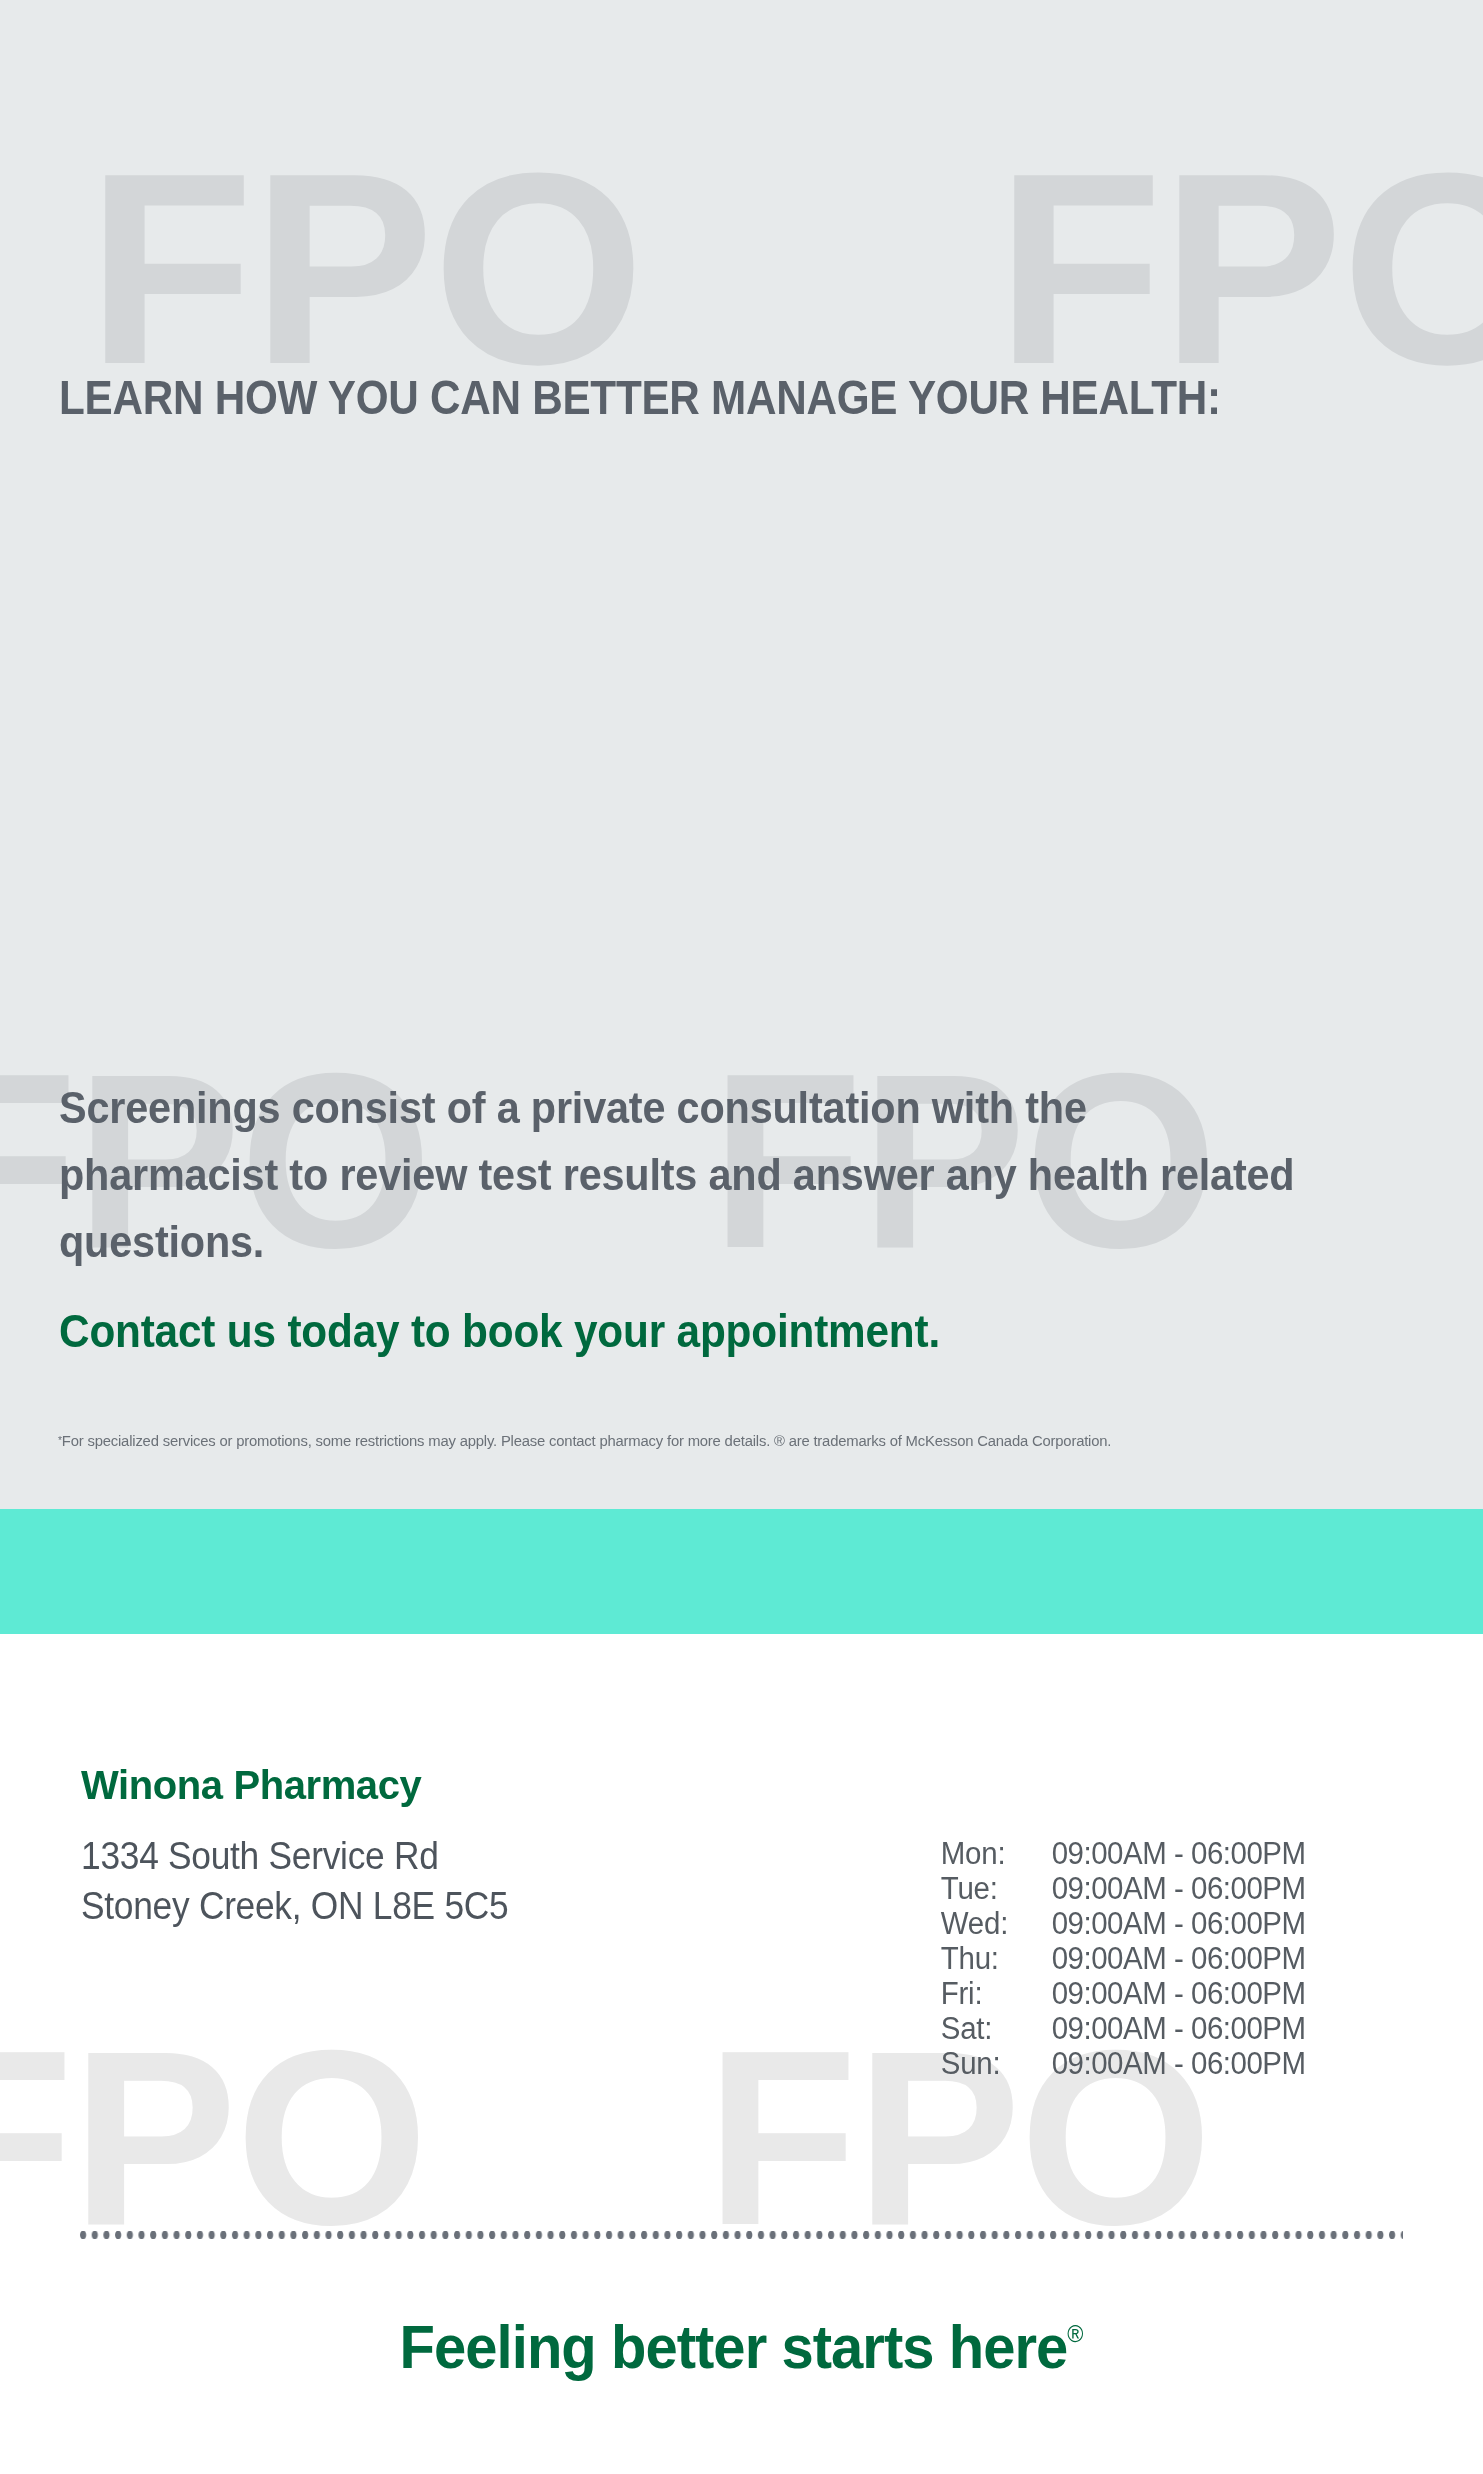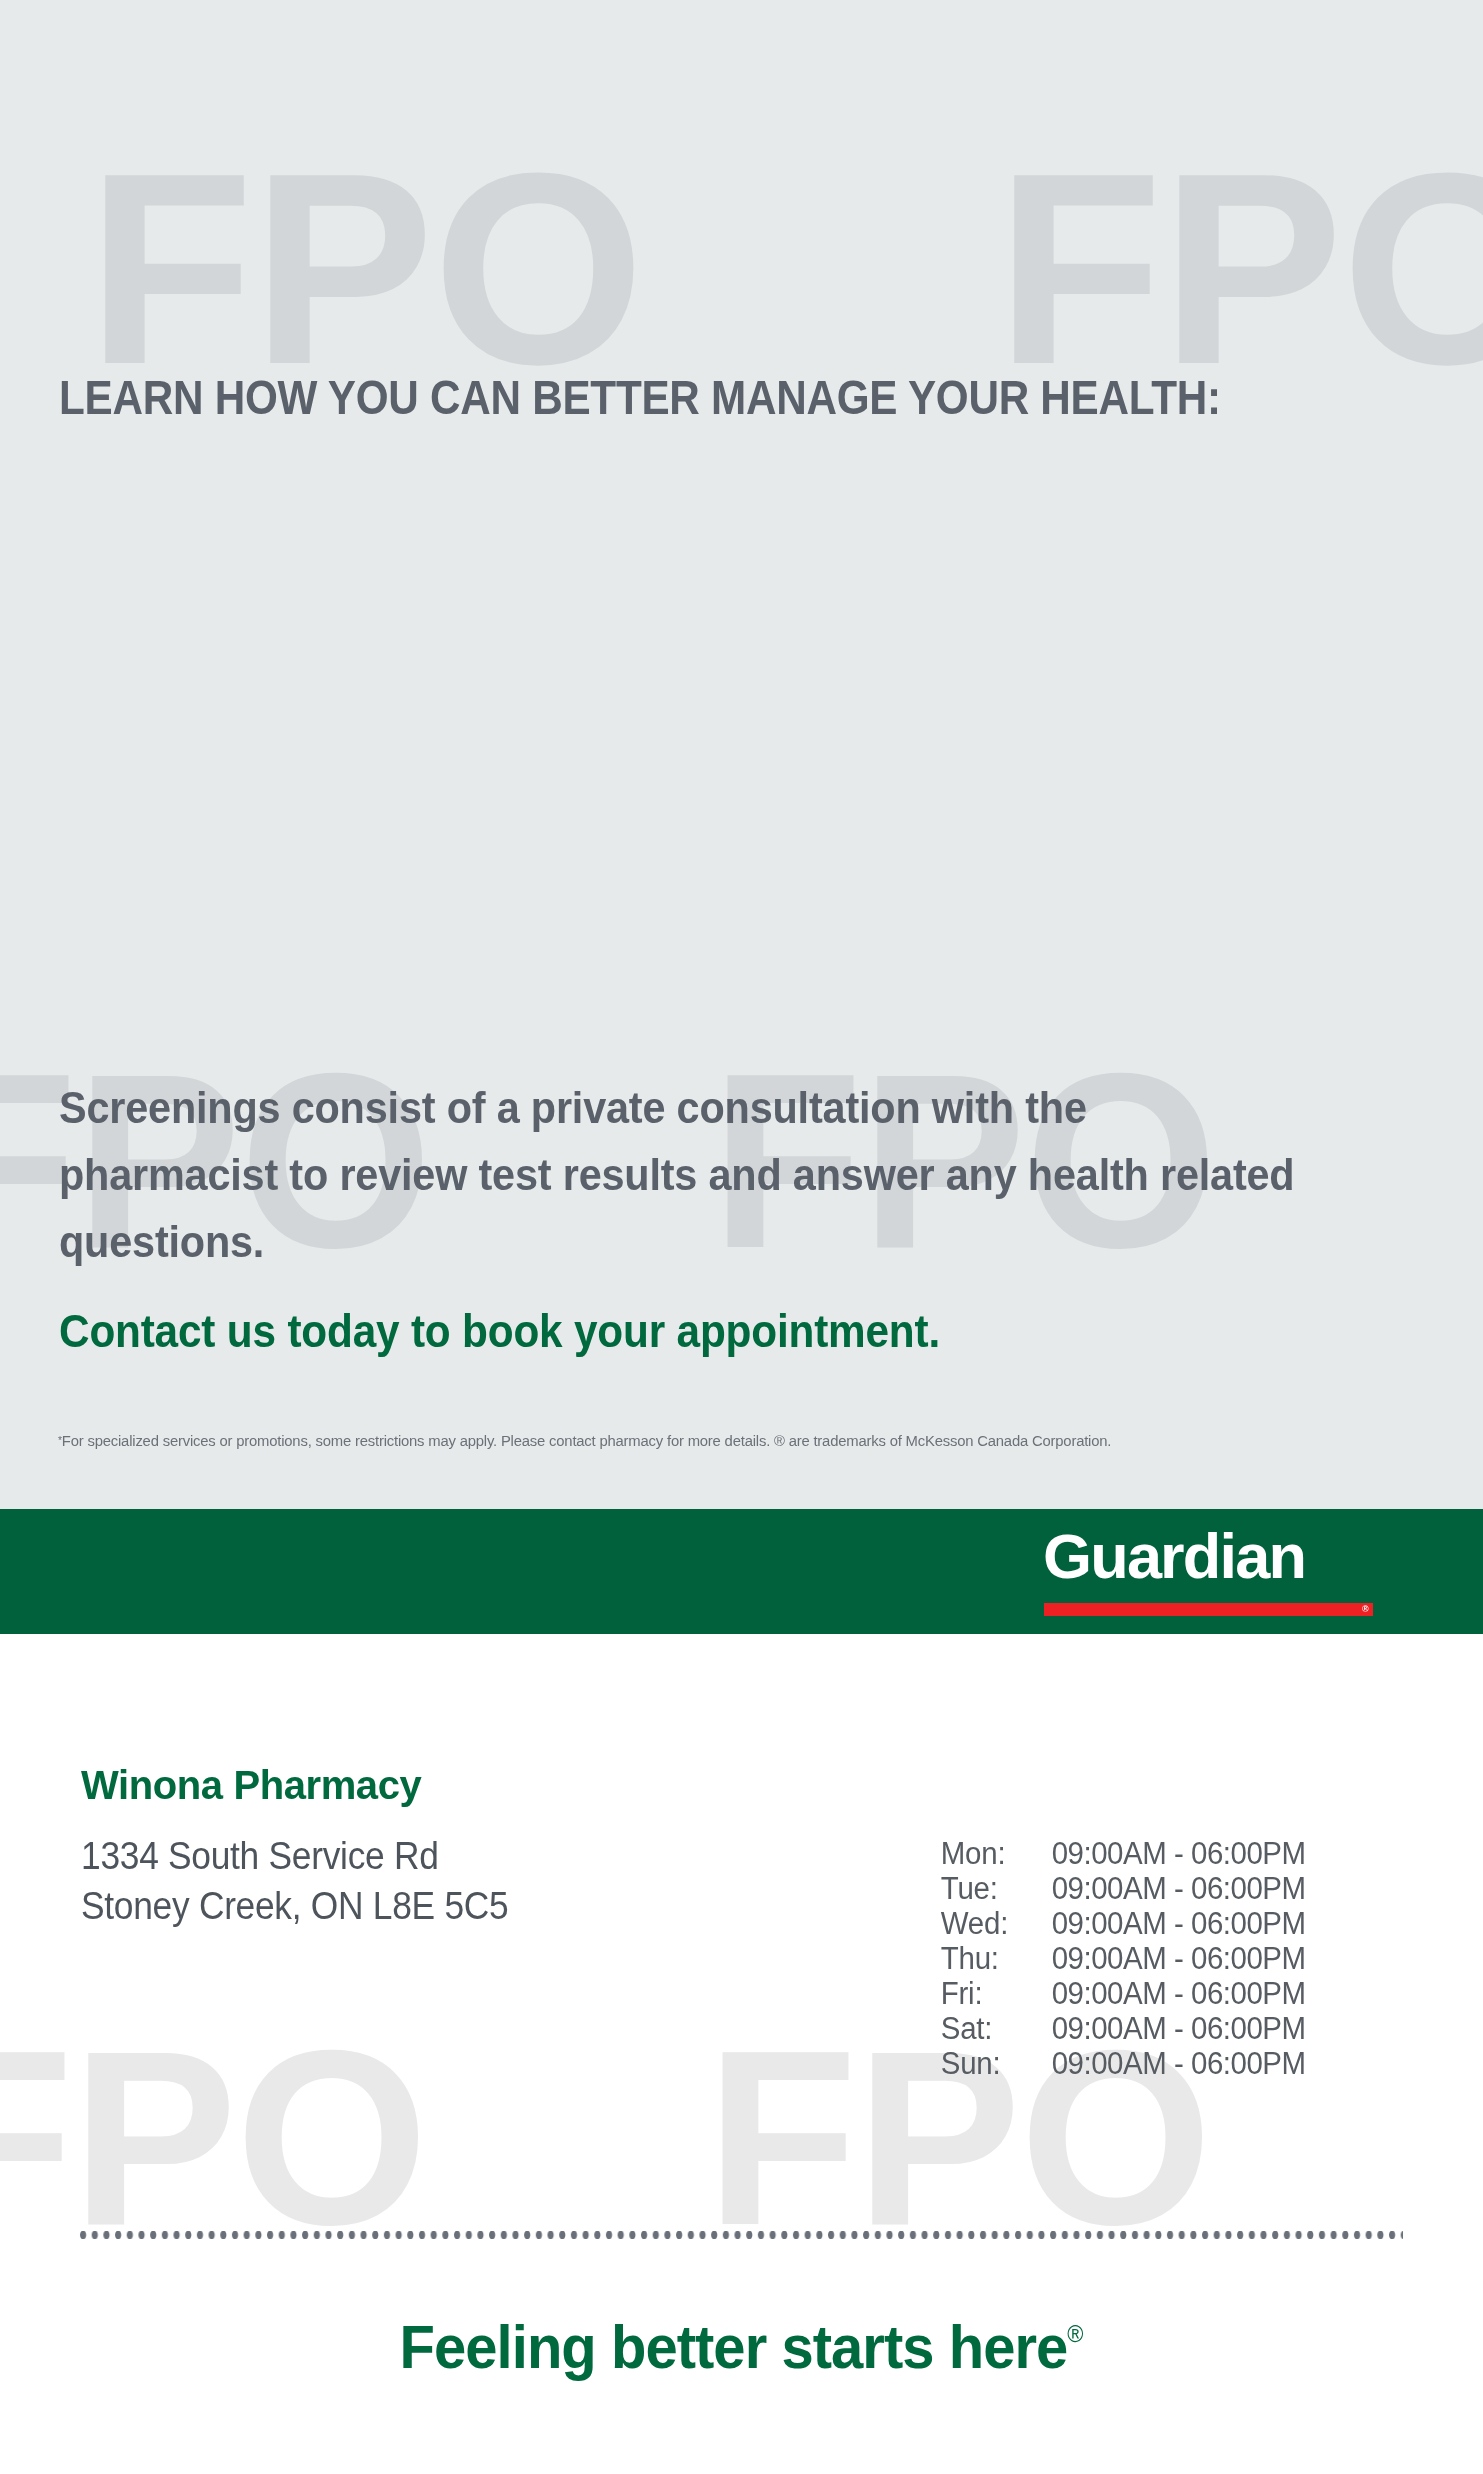--- a/index.html
+++ b/index.html
@@ -285,28 +285,20 @@
   <div class="headline">LEARN HOW YOU CAN BETTER MANAGE YOUR HEALTH:</div>
 
   <div class="body-copy">Screenings consist of a private consultation with the pharmacist to review test results and answer any health related questions.</div>
 
   <div class="cta-line">Contact us today to book your appointment.</div>
 
   <div class="fineprint">
     <sup>*</sup><span>For specialized services or promotions, some restrictions may apply. Please contact pharmacy for more details. ® are trademarks of McKesson Canada Corporation.</span>
   </div>
 
-  <div class="green-band">
-    <div class="guardian-logo">
-      <div class="guardian-word">Guardian</div>
-      <div class="guardian-bar">
-        <span class="guardian-bar-reg">®</span>
-      </div>
-    </div>
-  </div>
 
   <div class="bottom-panel">
     <span class="fpo fpo-light fpo-b1">FPO</span>
     <span class="fpo fpo-light fpo-b2">FPO</span>
   </div>
 
   <div class="store-name">Winona Pharmacy</div>
 
   <div class="store-address">
     <div>1334 South Service Rd</div>

